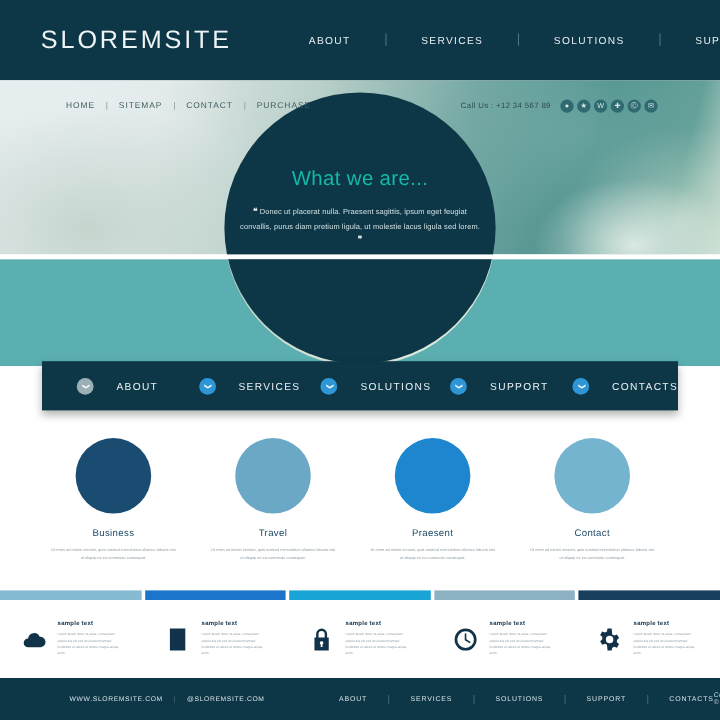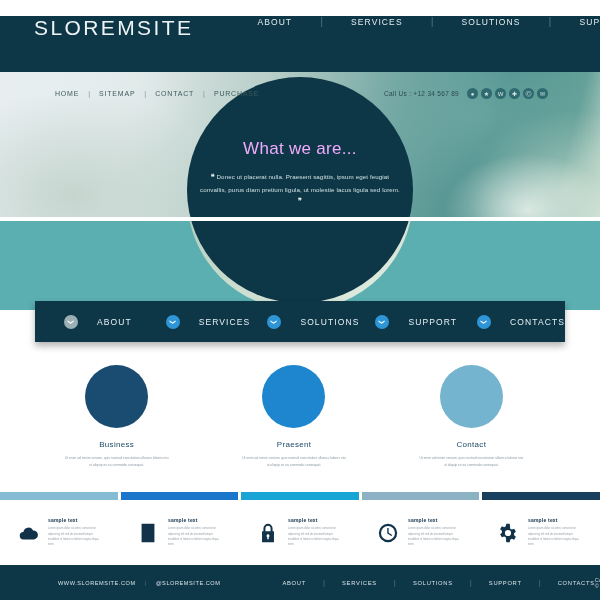--- a/index.html
+++ b/index.html
@@ -6,26 +6,25 @@
   html,body { width:600px; height:600px; }
   body {
     font-family:"Liberation Sans", sans-serif;
     background:#ffffff;
     overflow:hidden;
     position:relative;
   }
 
   
   .topbar {
-    height:56px;
+    height:67px;
     background:#0d3647;
     display:flex;
-    align-items:flex-start;
+    align-items:center;
     position:relative;
-    margin-top:16px;
   }
   .logo {
     margin-left:34px;
     color:#eef3f5;
     font-size:21px;
     letter-spacing:2.4px;
     font-weight:300;
     white-space:nowrap;
   }
   .topnav {
@@ -95,21 +94,21 @@
     top:77px;
     width:226px; height:226px;
     border-radius:50%;
     background:#0d3647;
     z-index:3;
     display:flex; flex-direction:column;
     align-items:center;
     padding-top:62px;
   }
   .hero-circle h1 {
-    color:#f0abfc; font-size:17px; font-weight:400;
+    color:#14b8a6; font-size:17px; font-weight:400;
     letter-spacing:.3px;
   }
   .hero-quote {
     margin-top:12px;
     width:205px;
     color:#cfe0e2;
     font-size:6.2px;
     line-height:1.85;
     text-align:center;
     letter-spacing:.1px;
@@ -345,20 +344,25 @@
     </div>
 </div>
 
 <div class="features">
     <div class="feature">
       <div class="circ" style="background: rgb(26, 76, 114);"></div>
       <div class="fname">Business</div>
       <div class="fdesc">Ut enim ad minim veniam, quis nostrud exercitation ullamco laboris nisi ut aliquip ex ea commodo consequat.</div>
     </div>
     <div class="feature">
+      <div class="circ" style="background: rgb(107, 168, 198);"></div>
+      <div class="fname">Travel</div>
+      <div class="fdesc">Ut enim ad minim veniam, quis nostrud exercitation ullamco laboris nisi ut aliquip ex ea commodo consequat.</div>
+    </div>
+    <div class="feature">
       <div class="circ" style="background: rgb(29, 134, 206);"></div>
       <div class="fname">Praesent</div>
       <div class="fdesc">Ut enim ad minim veniam, quis nostrud exercitation ullamco laboris nisi ut aliquip ex ea commodo consequat.</div>
     </div>
     <div class="feature">
       <div class="circ" style="background: rgb(116, 180, 207);"></div>
       <div class="fname">Contact</div>
       <div class="fdesc">Ut enim ad minim veniam, quis nostrud exercitation ullamco laboris nisi ut aliquip ex ea commodo consequat.</div>
     </div>
   </div>

